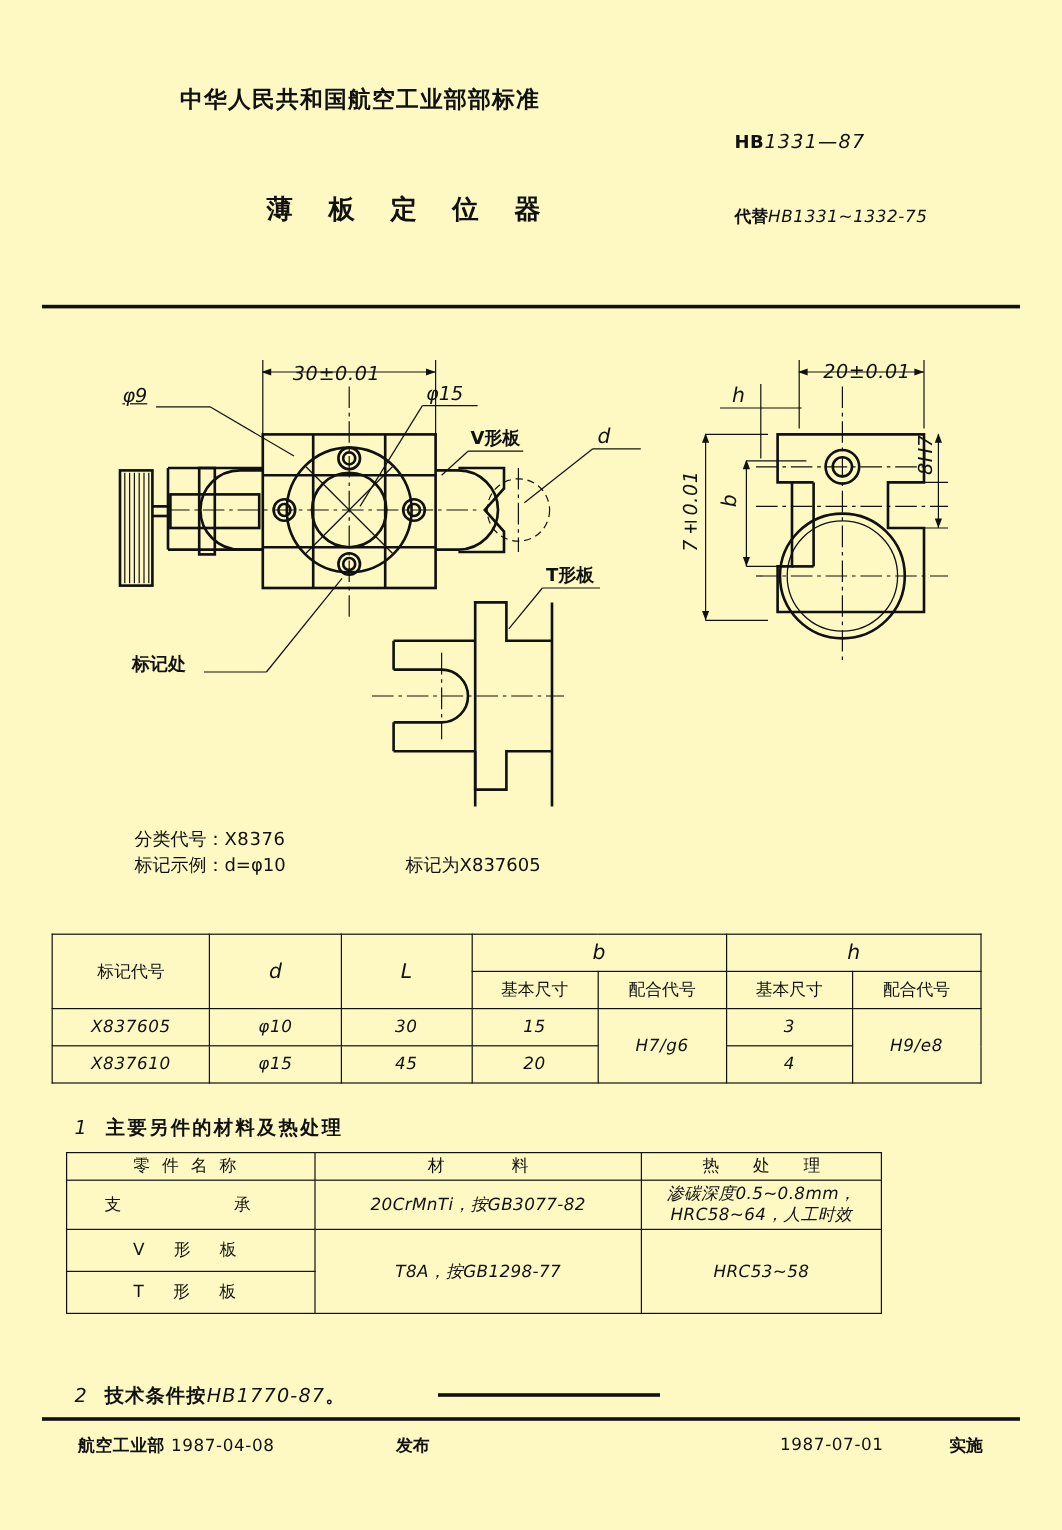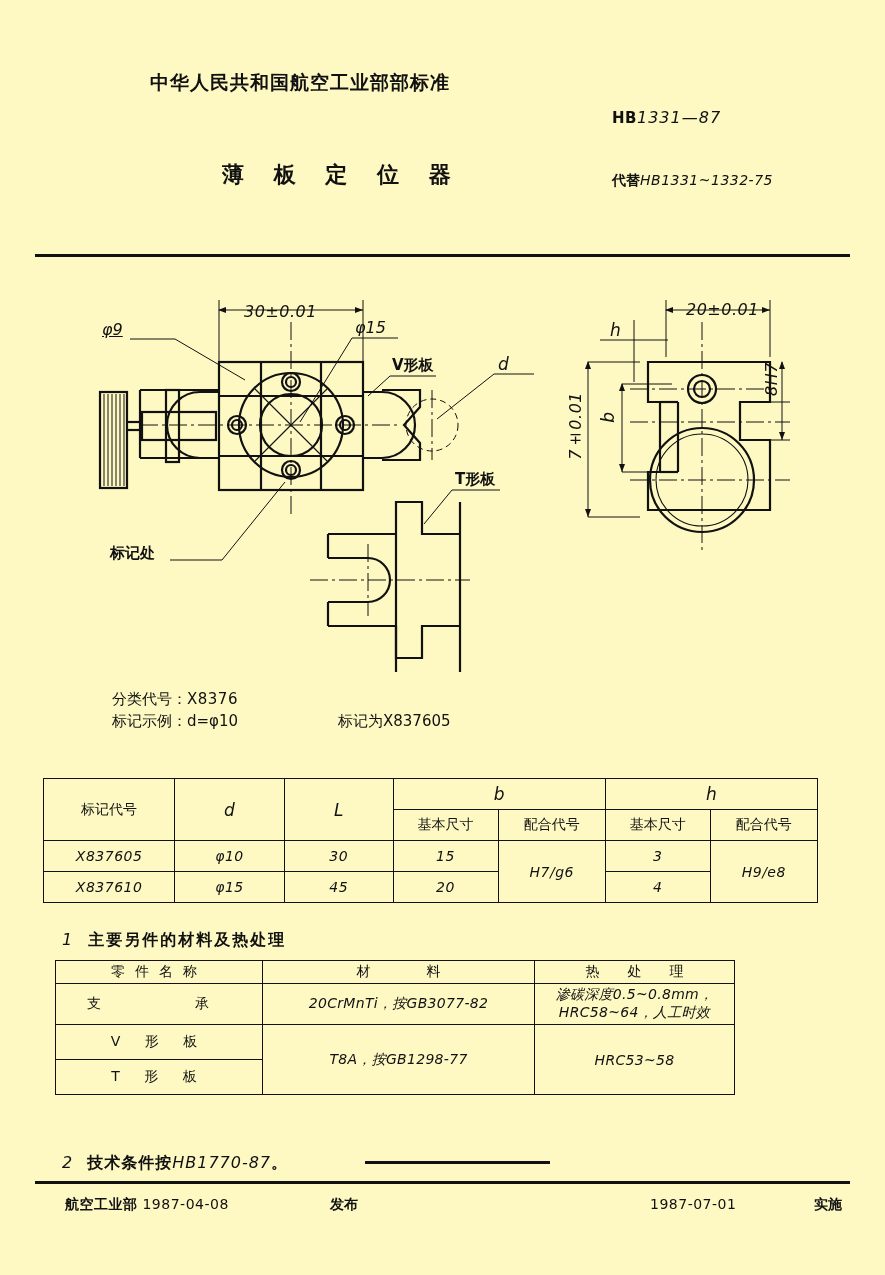--- a/index.html
+++ b/index.html
@@ -37,21 +37,21 @@
 
   
   .footer{
     position:absolute;top:1196px;left:0;width:885px;height:24px;
     font-size:14px;
   }
   .f-left{position:absolute;left:65px;top:0;letter-spacing:.5px;}
   .f-left b{font-weight:bold;}
   .f-pub{position:absolute;left:330px;top:0;font-weight:bold;}
   .f-date2{position:absolute;left:650px;top:0;letter-spacing:.5px;}
-  .f-eff{position:absolute;left:814px;top:0;font-weight:bold;}
+  .f-eff{position:absolute;left:791px;top:0;font-weight:bold;}
 
   
   .draw{position:absolute;left:0;top:262px;width:771px;height:410px;}
   .draw svg{display:block;}
 
   
   .code-block{position:absolute;left:112px;top:686px;font-size:15px;line-height:26px;}
   .code-block .val{letter-spacing:.5px;}
   .mark-eg{position:absolute;left:112px;top:712px;font-size:15px;}
   .mark-eg2{position:absolute;left:338px;top:712px;font-size:15px;}

